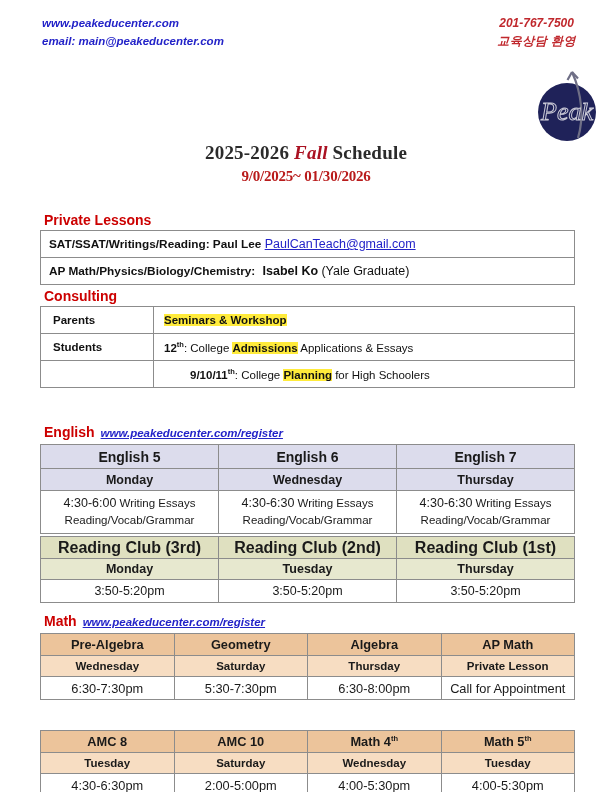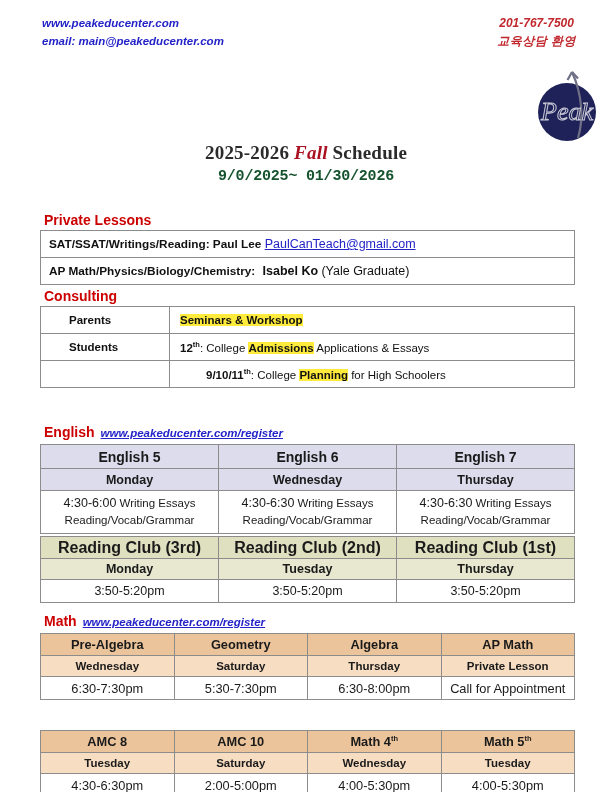--- a/index.html
+++ b/index.html
@@ -74,24 +74,24 @@
   }
   .title-main .fall {
     color: #aa1122;
     font-style: italic;
   }
   .title-dates {
     position: absolute;
     left: 0; right: 0;
     top: 168px;
     text-align: center;
-    font-family: Liberation Mono, monospace;
+    font-family: Liberation Serif, serif;
     font-weight: bold;
     font-size: 15px;
-    color: #14532d;
+    color: #b91c1c;
     letter-spacing: -0.2px;
   }
 
   
   .sec-label {
     position: absolute;
     font-weight: bold;
     font-size: 14px;
     color: #cc0000;
     white-space: nowrap;
@@ -135,21 +135,21 @@
   }
   .name-big { font-size: 12.5px; font-weight: bold; }
 
   
   #tbl-consult td {
     height: 26px;
     font-size: 11.5px;
     color: #111111;
   }
   #tbl-consult td.c1 {
-    padding-left: 28px;
+    padding-left: 12px;
     font-weight: bold;
     width: 100px;
   }
   #tbl-consult td.c2 {
     padding-left: 10px;
   }
   #tbl-consult td.c2.indent { padding-left: 36px; }
   .hl {
     background: #ffeb3b;
     font-weight: bold;

